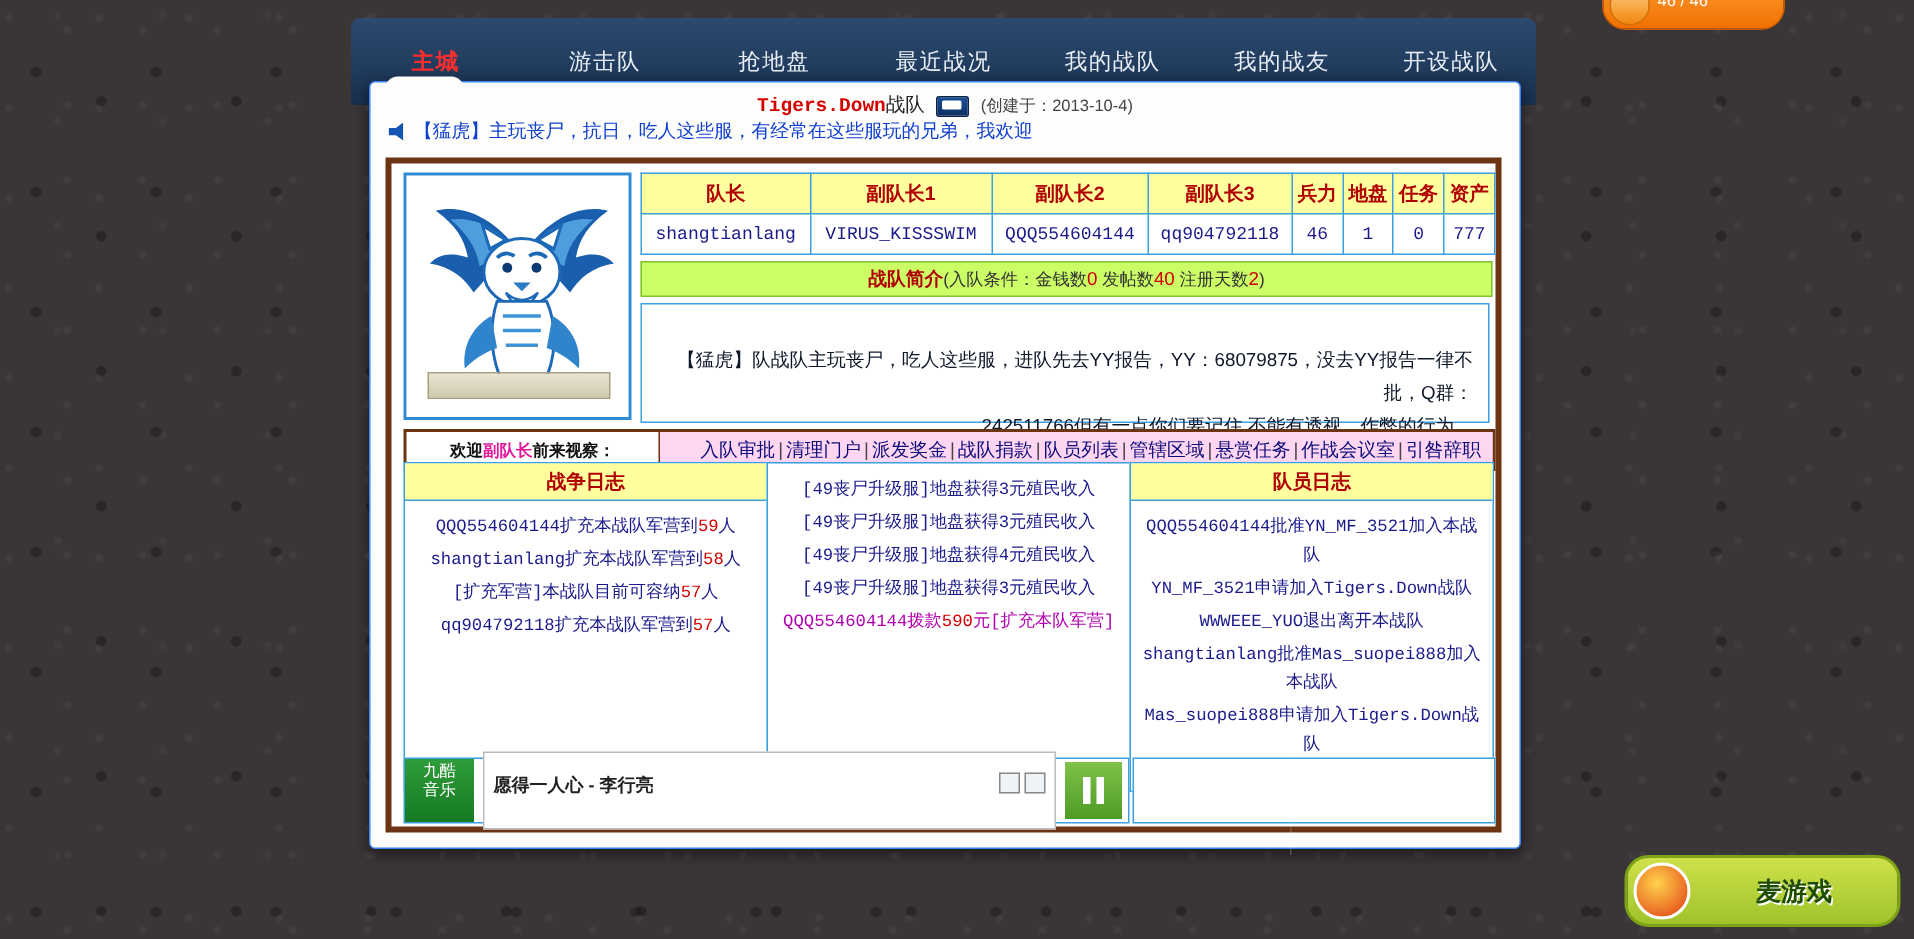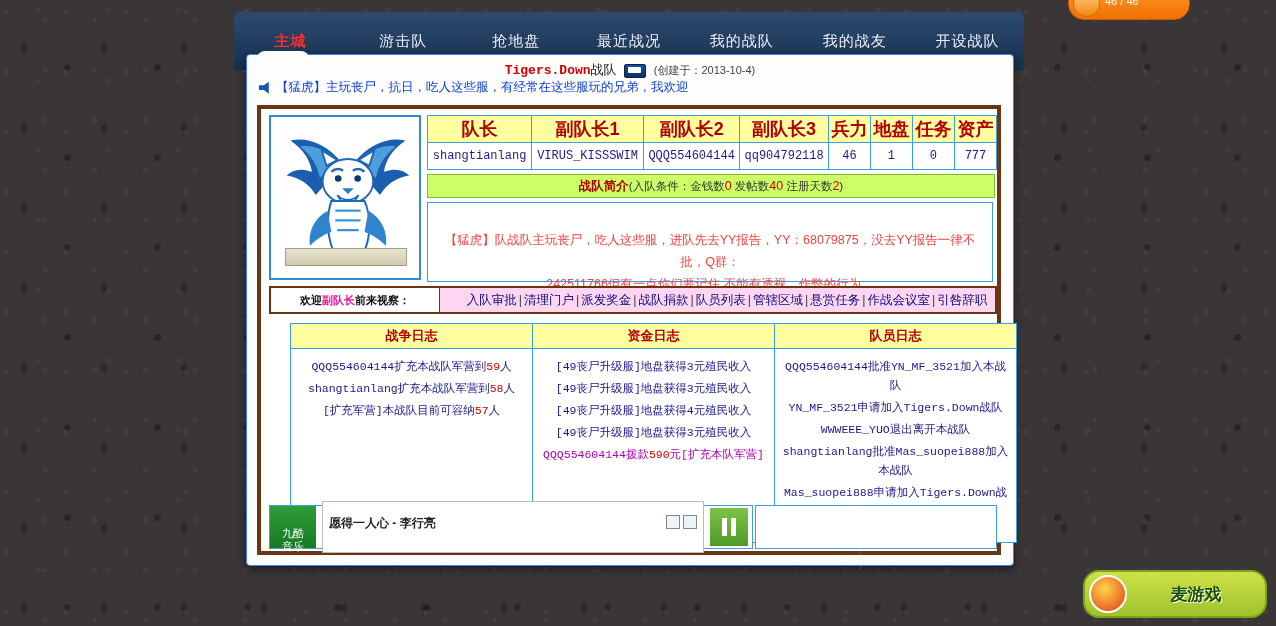--- a/index.html
+++ b/index.html
@@ -100,82 +100,82 @@
   }
 
   .righttop{position:absolute;left:158px;top:0;width:570px;}
 
   table.stats{border-collapse:collapse;width:570px;}
   table.stats td{
     border:1px solid #3aa0e0;text-align:center;font-size:12px;height:24px;
     font-family:"Liberation Mono","DejaVu Sans Mono",monospace;
   }
   table.stats tr.head td{
-    background:#ffff9f;color:#b00000;font-weight:bold;font-size:18px;
+    background:#ffff9f;color:#b00000;font-weight:bold;font-size:13px;
     font-family:"Liberation Sans",sans-serif;
   }
   table.stats tr.val td{background:#fff;color:#1a1a8c;}
   .stats .num{color:#0d36c0;}
 
   .introbar{
     margin-top:4px;width:566px;height:22px;line-height:22px;
     background:#ccff66;border:1px solid #7fbf2f;text-align:center;font-size:12.5px;color:#111;
   }
   .introbar .ttl{color:#b00000;font-weight:bold;}
   .introbar .cond{color:#333;font-size:11.5px;}
   .introbar .n{color:#d00000;}
 
   .introbox{
     margin-top:4px;width:566px;height:80px;border:1px solid #3aa0e0;
     display:flex;align-items:center;justify-content:center;
     padding:0 10px;box-sizing:border-box;
   }
-  .introbox .txt{font-size:12.5px;color:#ef4444;line-height:22px;text-align:center;margin-top:40px;}
+  .introbox .txt{font-size:12.5px;color:#0f172a;line-height:22px;text-align:right;margin-top:40px;}
 
   
   .menurow{
     position:absolute;left:8px;top:177px;width:728px;height:28px;
     border:2px solid #6b3412;box-sizing:border-box;display:flex;align-items:center;
   }
   .menurow .welcome{
     width:168px;text-align:center;font-size:11px;color:#111;font-weight:bold;
   }
   .menurow .welcome .pink{color:#e0189a;}
   .menurow .links{
     flex:1;height:100%;background:#ffd6f2;display:flex;align-items:center;
     justify-content:center;font-size:12.5px;color:#0b0b7a;
     border-left:1px solid #6b3412;
     padding-left:19px;
   }
   .menurow .links a{color:#0b0b7a;text-decoration:none;cursor:pointer;}
   .menurow .links .sep{color:#444;margin:0 2px;}
 
   
-  .logs{position:absolute;left:8px;top:214px;width:728px;height:220px;display:flex;margin-left:21px;}
+  .logs{position:absolute;left:8px;top:199px;width:728px;height:220px;display:flex;}
   .logcol{
     width:243px;border:1px solid #3aa0e0;box-sizing:border-box;margin-right:-1px;
     background:#fff;
   }
   .logcol .loghead{
     height:24px;line-height:24px;text-align:center;background:#ffff9f;
     color:#b00000;font-weight:bold;font-size:13px;border-bottom:1px solid #3aa0e0;
   }
   .logcol .logbody{padding:8px 6px;font-size:11.5px;color:#1a1a8c;line-height:19px;text-align:center;}
   .logbody .line{margin-bottom:3px;font-family:"Liberation Mono","DejaVu Sans Mono",monospace;}
   .logbody .hl{color:#d00000;}
   .logbody .br{color:#b000b0;}
 
   
   .player{
     position:absolute;left:8px;top:396px;width:484px;height:44px;
     border:1px solid #3aa0e0;box-sizing:border-box;background:#fff;display:flex;align-items:center;
   }
   .playerlogo{
     width:46px;height:42px;background:linear-gradient(#2f9c3a,#167a22);
-    color:#fff;font-size:11px;line-height:13px;text-align:center;padding-top:21px;box-sizing:border-box;
+    color:#fff;font-size:11px;line-height:13px;text-align:center;padding-top:2px;box-sizing:border-box;
   }
   .trackbox{
     flex:1;margin:0 6px;height:24px;border:1px solid #bbb;background:#fff;
     display:flex;padding:13px 6px;font-size:12px;color:#222;font-weight:bold;
   }
   .trackbox .tname{flex:1;}
   .trackbox .mini{width:12px;height:12px;border:1px solid #888;margin-left:3px;background:#eef3f8;}
   .pausebtn{
     width:38px;height:38px;background:linear-gradient(#7fc24a,#4d9b25);
     margin-right:4px;display:flex;align-items:center;justify-content:center;
@@ -335,25 +335,25 @@
       </div>
 
       <div class="logs">
 
         <div class="logcol">
           <div class="loghead">战争日志</div>
           <div class="logbody">
             <div class="line"><span>QQQ554604144扩充本战队军营到</span><span class="hl">59</span><span>人</span></div>
             <div class="line"><span>shangtianlang扩充本战队军营到</span><span class="hl">58</span><span>人</span></div>
             <div class="line"><span>[扩充军营]本战队目前可容纳</span><span class="hl">57</span><span>人</span></div>
+            <div class="line"><span>qq904792118扩充本战队军营到</span><span class="hl">57</span><span>人</span></div>
           </div>
         </div>
 
         <div class="logcol">
-          <div class="loghead">资金日志</div>
           <div class="logbody">
             <div class="line"><span>[49丧尸升级服]地盘获得3元殖民收入</span><span class="hl"></span><span></span></div>
             <div class="line"><span>[49丧尸升级服]地盘获得3元殖民收入</span><span class="hl"></span><span></span></div>
             <div class="line"><span>[49丧尸升级服]地盘获得4元殖民收入</span><span class="hl"></span><span></span></div>
             <div class="line"><span>[49丧尸升级服]地盘获得3元殖民收入</span><span class="hl"></span><span></span></div>
             <div class="line"><span class="br">QQQ554604144拨款</span><span class="hl">590</span><span class="br">元[扩充本队军营]</span></div>
           </div>
         </div>
 
         <div class="logcol">

